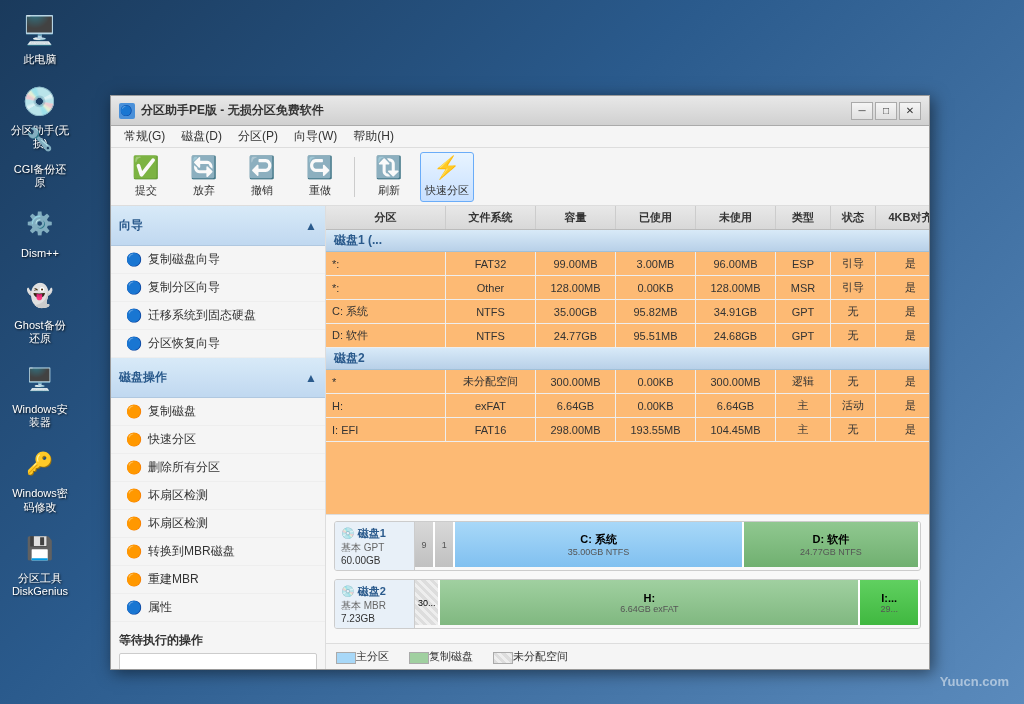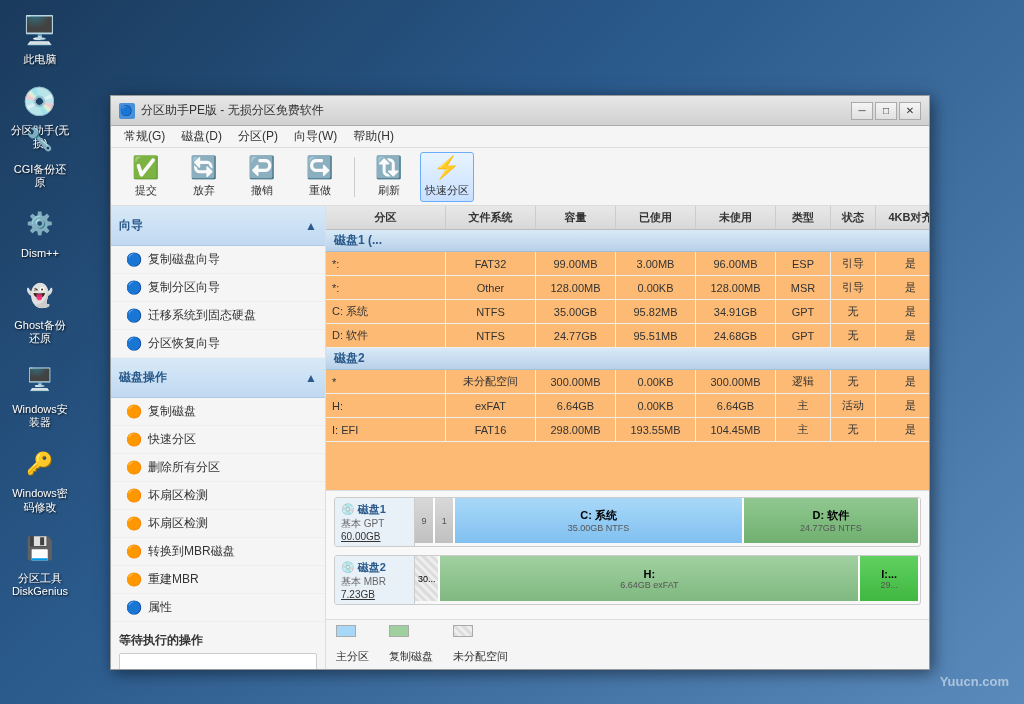--- a/index.html
+++ b/index.html
@@ -94,20 +94,21 @@
       font-size: 10px;
       display: flex;
       align-items: center;
       justify-content: center;
       color: white;
     }
     .title-bar-text {
       flex: 1;
       font-size: 12px;
       color: #333;
+      font-weight: bold;
     }
     .title-bar-buttons {
       display: flex;
       gap: 2px;
     }
     .title-btn {
       width: 22px;
       height: 18px;
       border: 1px solid #aaa;
       background: linear-gradient(180deg, #f5f5f5 0%, #e0e0e0 100%);
@@ -324,21 +325,21 @@
       flex-shrink: 0;
     }
     .disk-info-box .disk-label {
       font-weight: bold;
       color: #2a5a8c;
       display: flex;
       align-items: center;
       gap: 3px;
     }
     .disk-info-box .disk-type { color: #666; font-size: 10px; }
-    .disk-info-box .disk-size { color: #333; font-size: 10px; text-decoration: underline; }
+    .disk-info-box .disk-size { color: #333; font-size: 10px; }
     .disk-partitions {
       flex: 1;
       display: flex;
       height: 45px;
     }
     .dp-part {
       display: flex;
       flex-direction: column;
       align-items: center;
       justify-content: center;
@@ -361,25 +362,24 @@
       display: flex;
       align-items: center;
       gap: 20px;
       padding: 5px 10px;
       border-top: 1px solid #ddd;
       background: #f5f5f5;
       flex-shrink: 0;
     }
     .legend-item {
       display: flex;
-      align-items: flex-start;
-      gap: 12px;
+      align-items: flex-end;
+      gap: 0;
       font-size: 11px;
       color: #333;
-      flex-direction: column;
     }
     .legend-color {
       width: 20px;
       height: 12px;
       border: 1px solid #aaa;
     }
     .lc-main { background: #a8d8f8; }
     .lc-logical { background: #a0d0a0; }
     .lc-unalloc { background: repeating-linear-gradient(45deg, #ddd, #ddd 3px, #eee 3px, #eee 6px); }
   </style>

